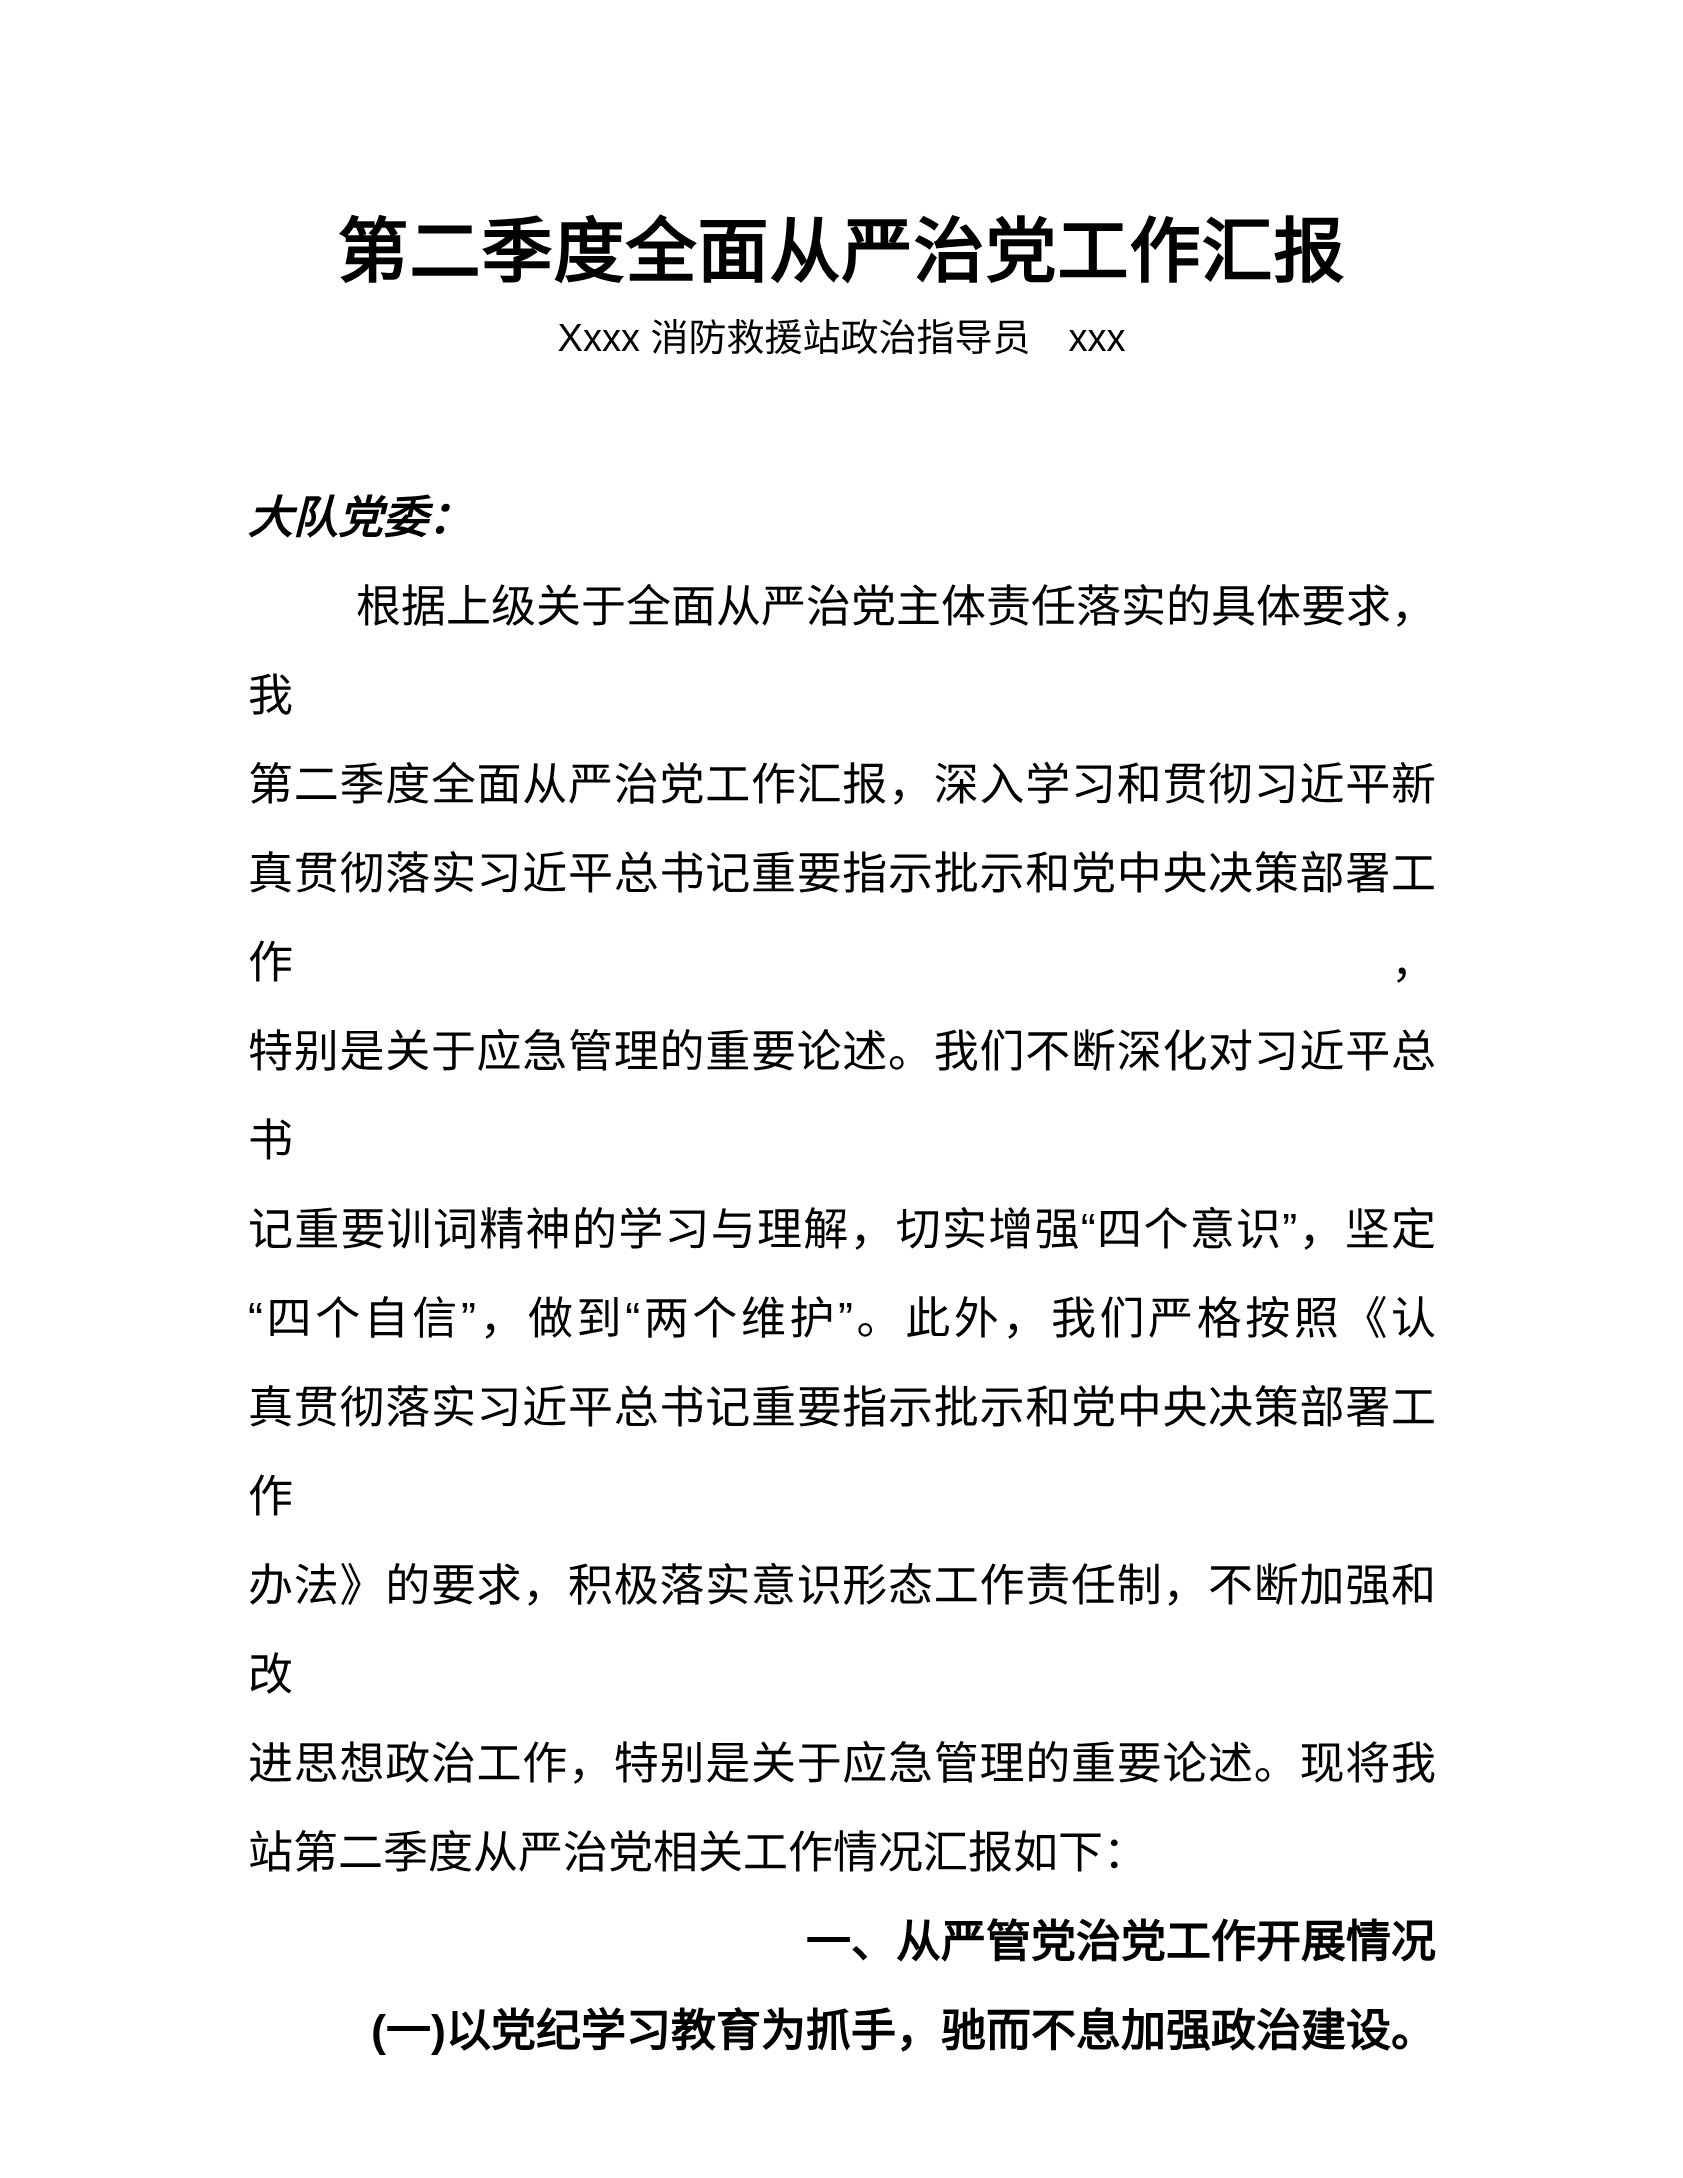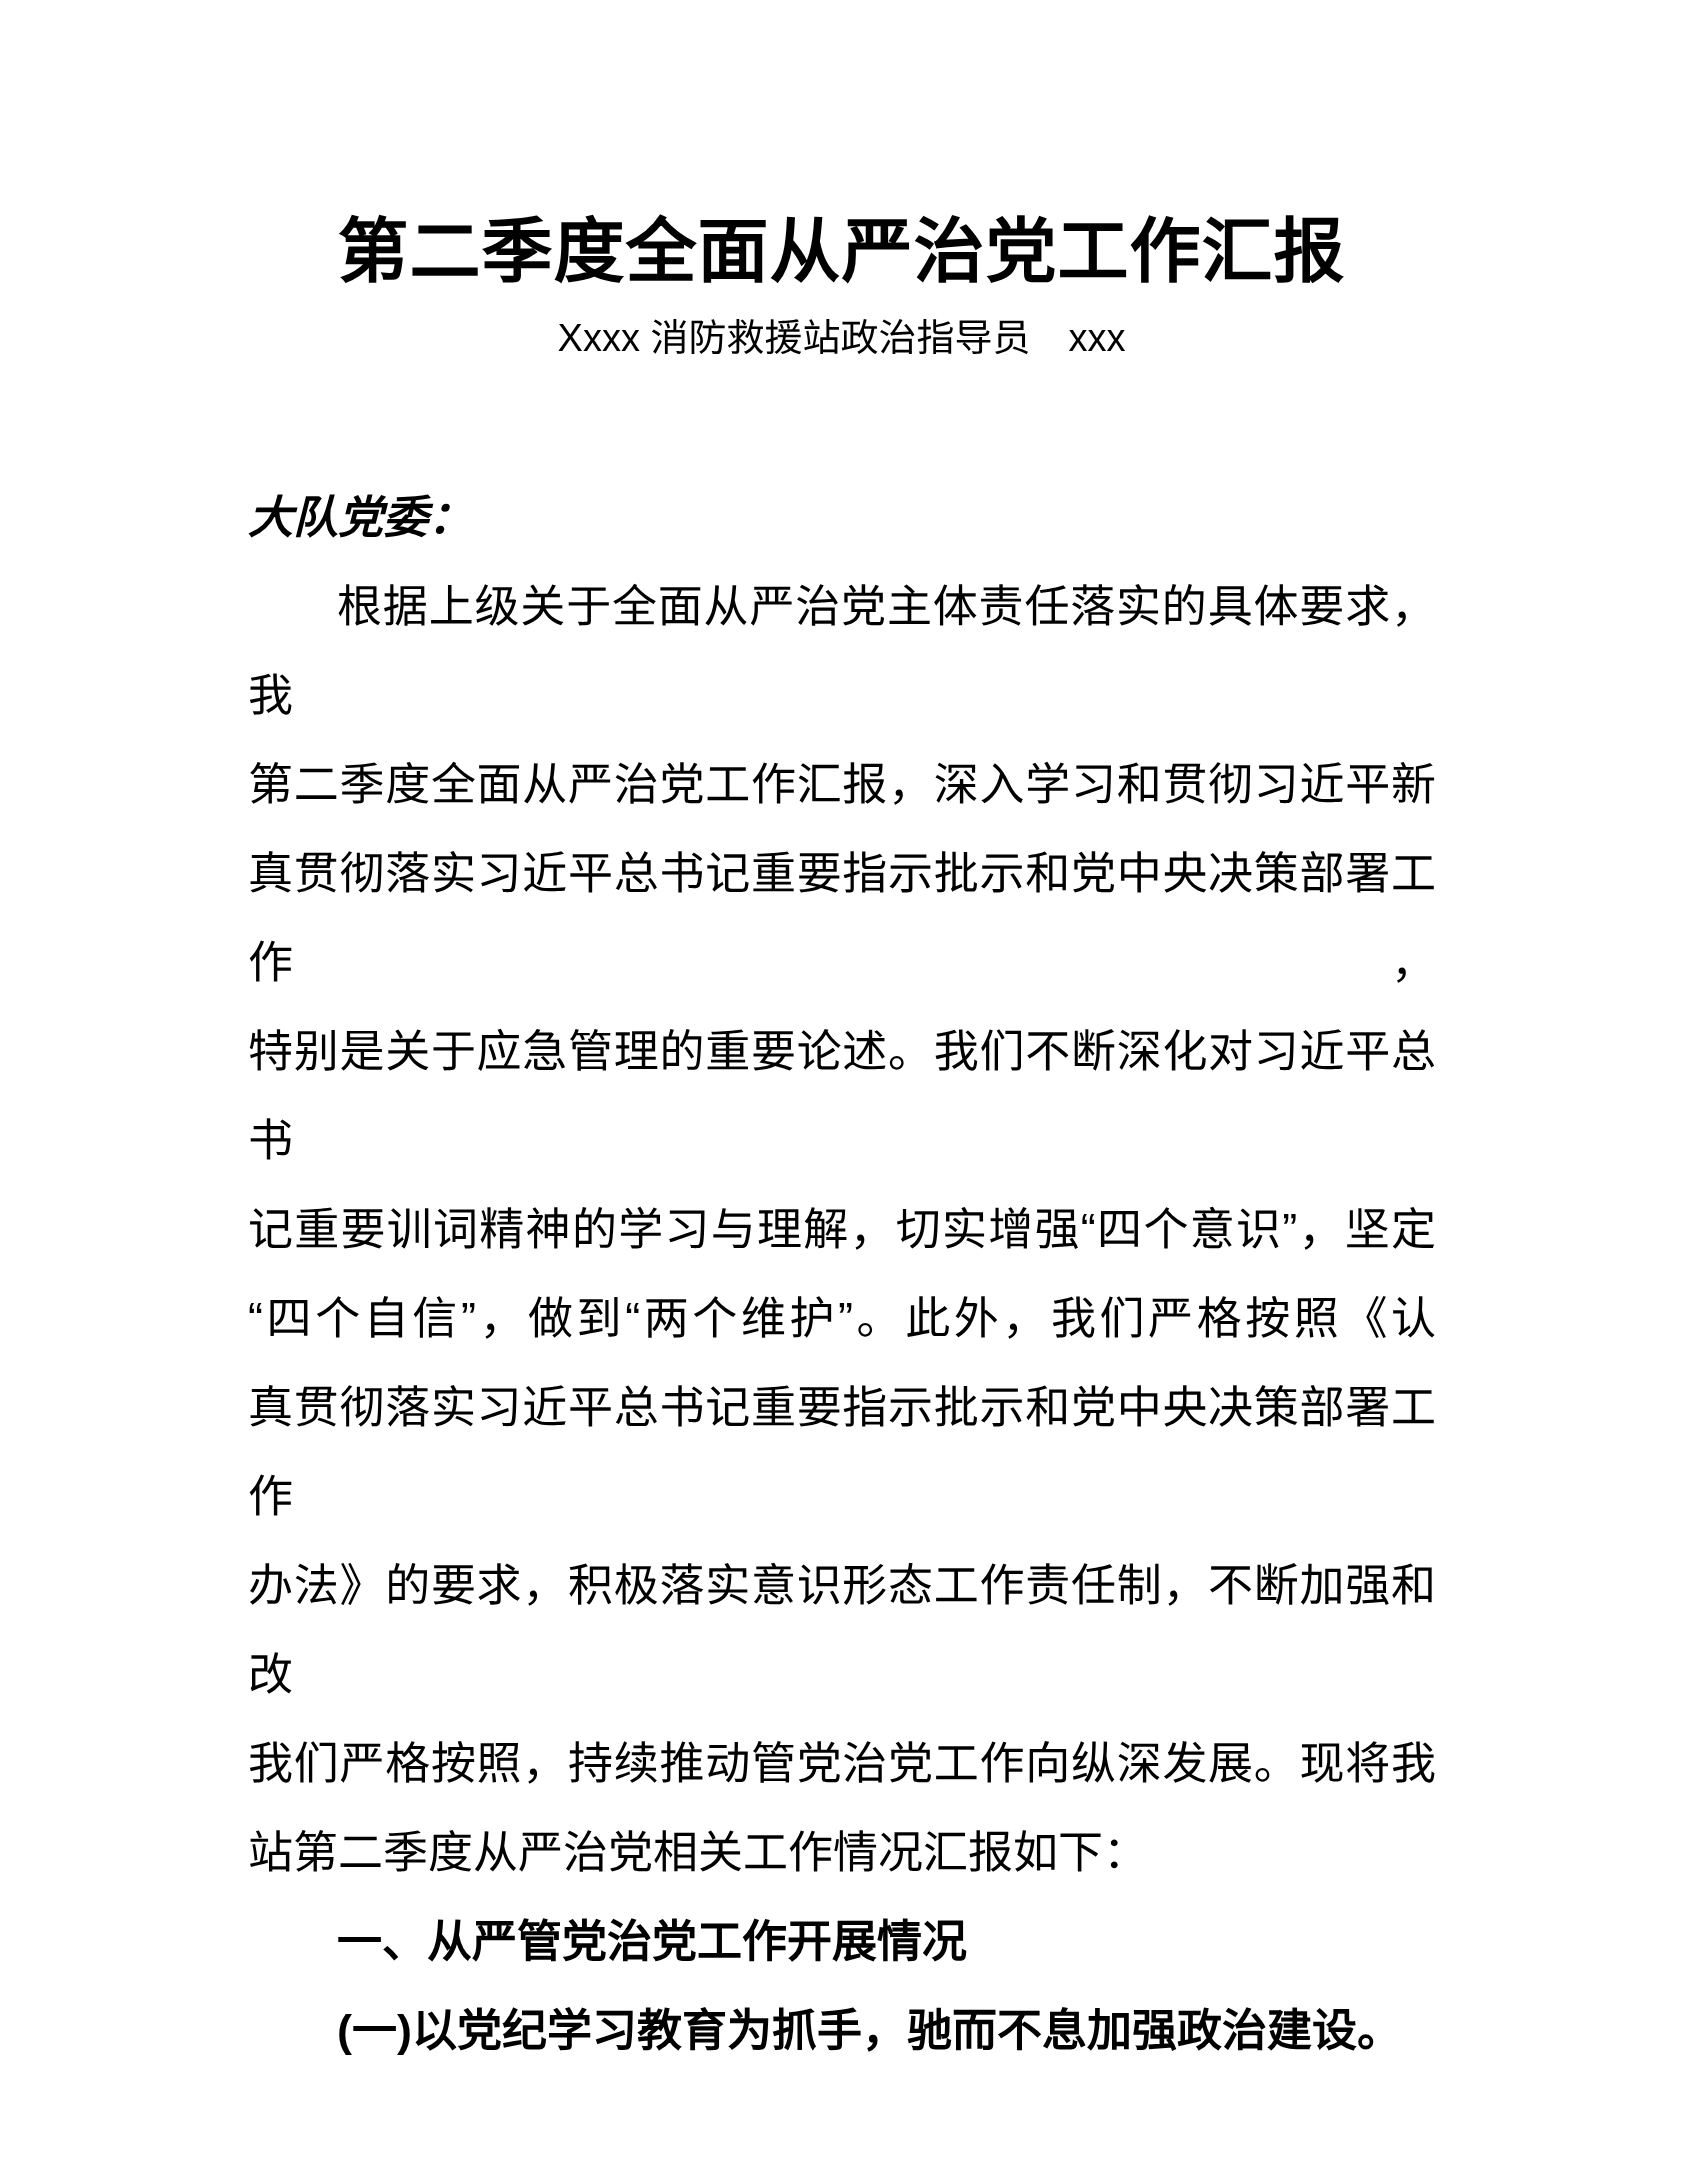--- a/index.html
+++ b/index.html
@@ -46,20 +46,21 @@
   }
   
   .jl {
     white-space: normal;
     text-align: justify;
     text-align-last: justify;
     text-justify: inter-character;
   }
   .indent {
     text-indent: 89px;
+    text-align: right;
   }
   .salutation {
     font-weight: 700;
     font-style: italic;
   }
   .heading {
     font-weight: 700;
   }
 </style>
 </head>
@@ -78,21 +79,21 @@
     <div class="line salutation">大队党委：</div>
 
     <div class="line jl indent">根据上级关于全面从严治党主体责任落实的具体要求，我</div>
     <div class="line jl">第二季度全面从严治党工作汇报，深入学习和贯彻习近平新</div>
     <div class="line jl">真贯彻落实习近平总书记重要指示批示和党中央决策部署工作，</div>
     <div class="line jl">特别是关于应急管理的重要论述。我们不断深化对习近平总书</div>
     <div class="line jl">记重要训词精神的学习与理解，切实增强“四个意识”，坚定</div>
     <div class="line jl">“四个自信”，做到“两个维护”。此外，我们严格按照《认</div>
     <div class="line jl">真贯彻落实习近平总书记重要指示批示和党中央决策部署工作</div>
     <div class="line jl">办法》的要求，积极落实意识形态工作责任制，不断加强和改</div>
-    <div class="line jl">我们严格按照，持续推动管党治党工作向纵深发展。现将我</div>
+    <div class="line jl">进思想政治工作，特别是关于应急管理的重要论述。现将我</div>
     <div class="line">站第二季度从严治党相关工作情况汇报如下：</div>
 
     <div class="line heading indent">一、从严管党治党工作开展情况</div>
 
     <div class="line heading indent">(一)以党纪学习教育为抓手，驰而不息加强政治建设。</div>
 
   </div>
 </div>
 
 

